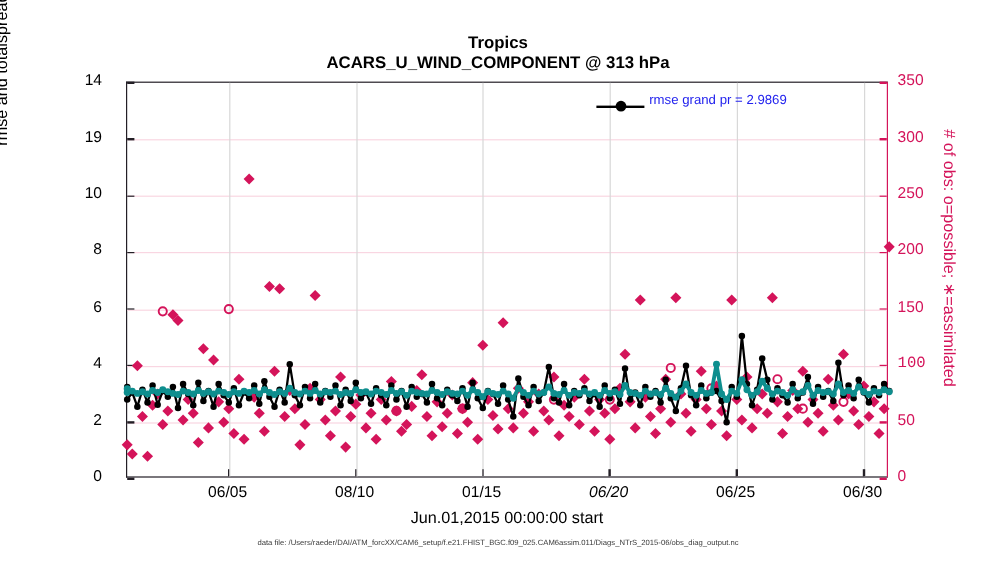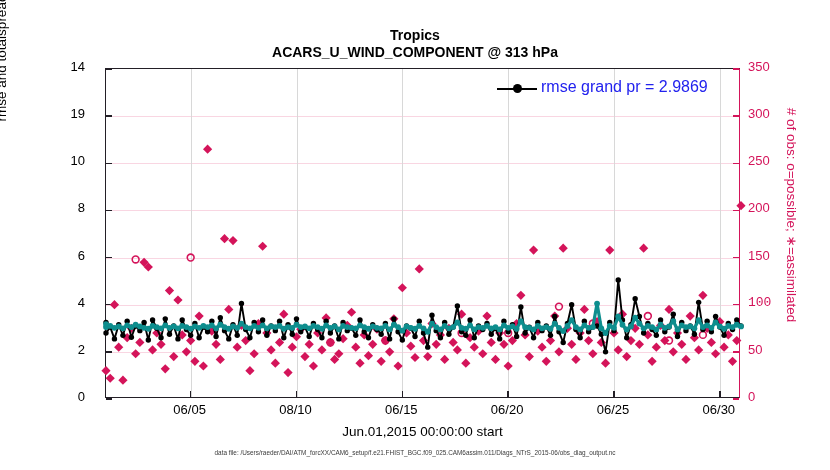--- a/index.html
+++ b/index.html
@@ -30,21 +30,21 @@
   .xtick{position:absolute;top:402px;width:70px;text-align:center;font-size:13px;color:#000;}
   .tickmark-x{position:absolute;bottom:0px;width:1.4px;height:6px;background:#231f26;}
 
   #xlabel{position:absolute;left:105px;top:424px;width:635px;text-align:center;font-size:13.5px;color:#000;}
   #datafile{position:absolute;left:0;top:449px;width:830px;text-align:center;font-size:6.4px;color:#3a3a3a;}
 
   #legend{position:absolute;left:497px;top:80px;width:240px;}
   .leg-row{position:relative;height:19px;}
   .leg-line{position:absolute;left:0;top:8px;width:40px;height:2.6px;}
   .leg-dot{position:absolute;left:16px;top:4px;width:9px;height:9px;border-radius:50%;}
-  .leg-txt{position:absolute;left:44px;top:-2px;font-size:16px;color:#2222ee;white-space:nowrap;}
+  .leg-txt{position:absolute;left:44px;top:-2px;font-size:11px;color:#2222ee;white-space:nowrap;}
 
   svg.series{position:absolute;left:0;top:0;overflow:visible;}
 </style>
 </head>
 <body>
 
 <div id="root">
 
   <div class="ttl" id="title-line1">Tropics</div>
   <div class="ttl" id="title-line2">ACARS_U_WIND_COMPONENT @ 313 hPa</div>
@@ -593,22 +593,22 @@
       <div class="ytick-r" style="top: 294.714px; font-family: Liberation Mono, monospace;">100</div>
       <div class="ytick-r" style="top: 247.571px;">150</div>
       <div class="ytick-r" style="top: 200.429px;">200</div>
       <div class="ytick-r" style="top: 153.286px;">250</div>
       <div class="ytick-r" style="top: 106.143px;">300</div>
       <div class="ytick-r" style="top: 59px;">350</div>
     </div>
   <div id="xtick-labels">
       <div class="xtick" style="left: 154.645px;">06/05</div>
       <div class="xtick" style="left: 260.5px;">08/10</div>
-      <div class="xtick" style="left: 366.354px;">06/15</div>
-      <div class="xtick" style="left: 472.145px;">06/20</div>
+      <div class="xtick" style="left: 366.354px;">01/15</div>
+      <div class="xtick" style="left: 472.145px; font-style: italic;">06/20</div>
       <div class="xtick" style="left: 578px;">06/25</div>
       <div class="xtick" style="left: 683.855px;">06/30</div>
     </div>
 
   <div id="xlabel">Jun.01,2015 00:00:00 start</div>
 
   <div id="legend">
       <div class="leg-row">
         <div class="leg-line" style="background: rgb(0, 0, 0); height: 2.4px;"></div>
         <div class="leg-dot" style="background: rgb(0, 0, 0);"></div>

